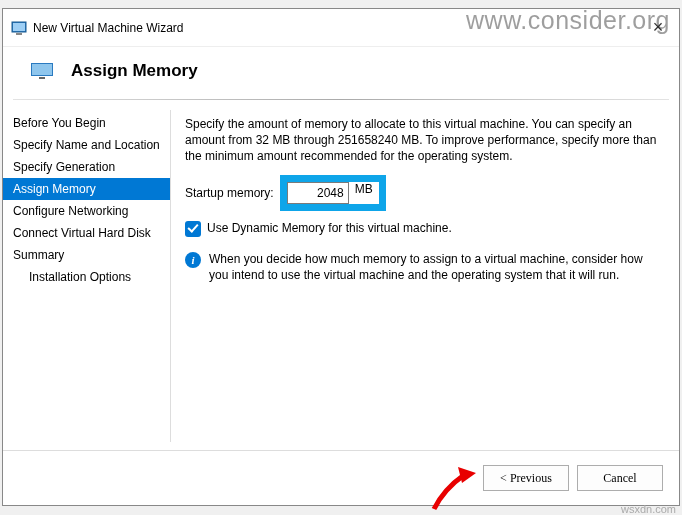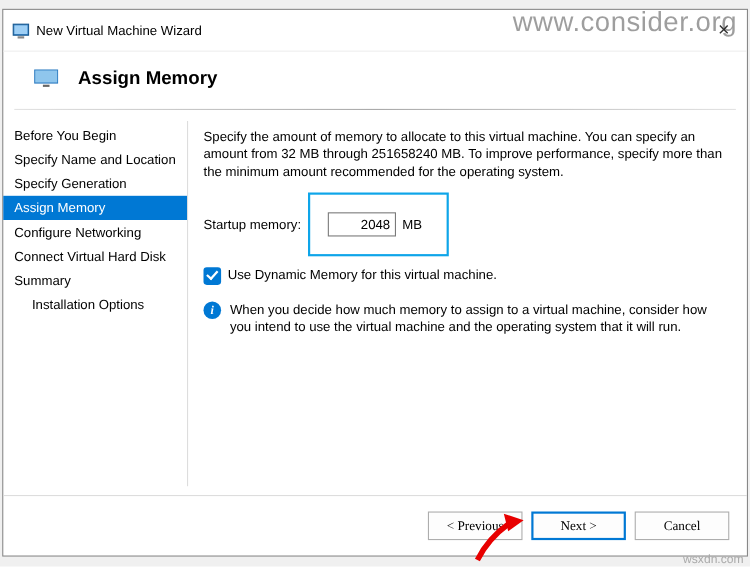--- a/index.html
+++ b/index.html
@@ -84,24 +84,23 @@
   font-size: 12px;
 }
 .desc-text { line-height: 1.35; margin-bottom: 10px; }
 .form-row {
   display: flex;
   align-items: center;
   margin-bottom: 10px;
 }
 .form-row label { margin-right: 6px; }
 .input-highlight {
-  border: 2px solid #0ea5e9;
-  padding: 16px;
+  border: 7px solid #0ea5e9;
+  padding: 0;
   display: inline-flex;
-  align-items: center;
 }
 .input-highlight input {
   width: 62px;
   height: 22px;
   border: 1px solid #7a7a7a;
   text-align: right;
   padding: 2px 4px;
   font-family: inherit;
   font-size: 12px;
 }
@@ -247,21 +246,20 @@
 
       <div class="info-row">
         <span class="info-icon">i</span>
         <span class="info-text">When you decide how much memory to assign to a virtual machine, consider how you intend to use the virtual machine and the operating system that it will run.</span>
       </div>
     </div>
   </div>
 
   <div class="footer">
     <button class="btn">&lt; Previous</button>
-    <button class="btn primary">Next &gt;</button>
     <button class="btn">Cancel</button>
   </div>
 
 </div>
 
 <div class="watermark-top">www.consider.org</div>
 <div class="watermark-bottom">wsxdn.com</div>
 
 <svg class="arrow-overlay" viewBox="0 0 60 52">
   <path d="M 10 50 Q 20 30 40 16" stroke="#e80000" stroke-width="5" fill="none"></path>

